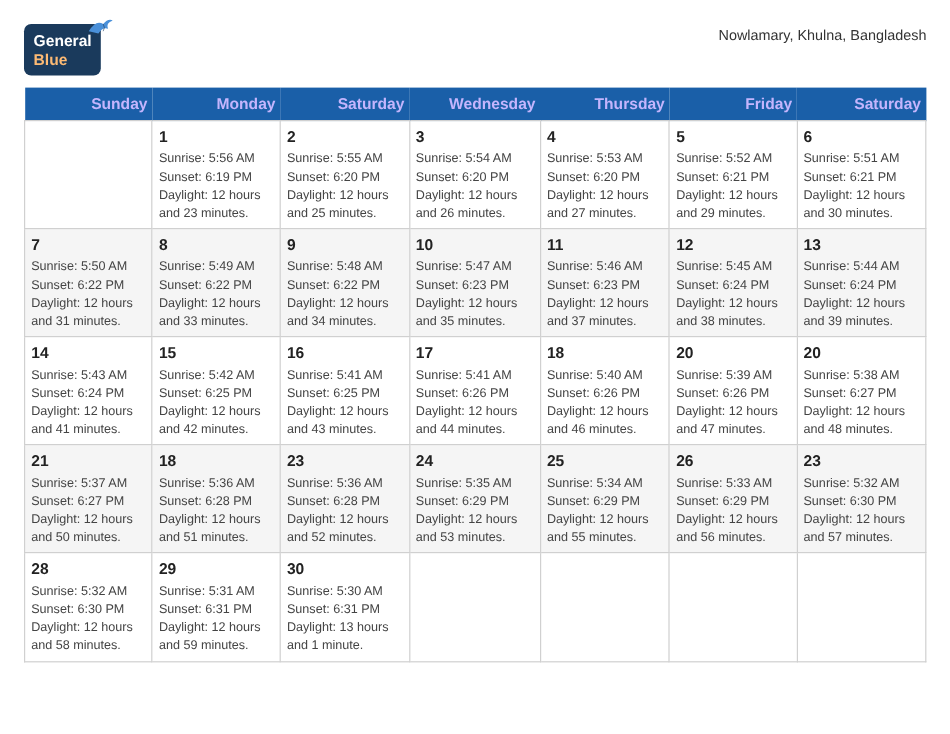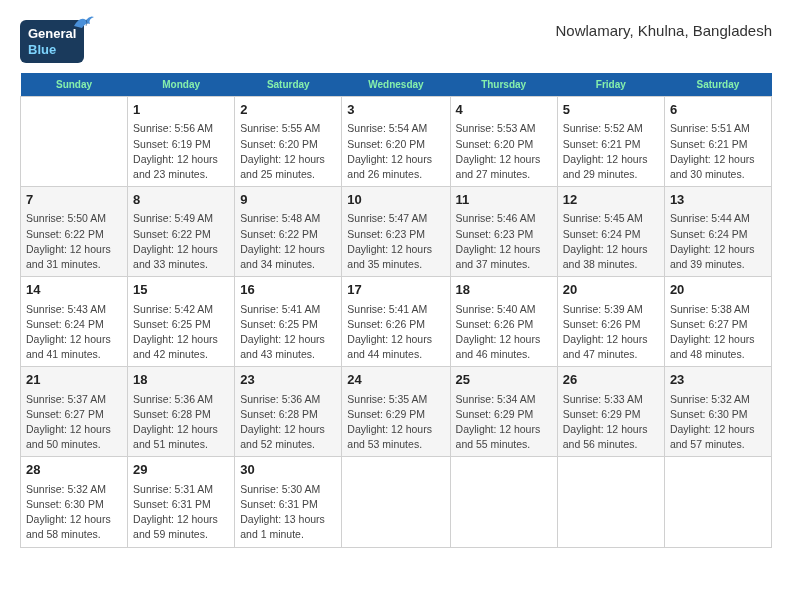--- a/index.html
+++ b/index.html
@@ -23,35 +23,35 @@
     }
     .title-area {
       text-align: right;
     }
     .month-title {
       font-size: 36px;
       font-weight: bold;
       color: #1a3a5c;
     }
     .location-title {
-      font-size: 15px;
+      font-size: 12px;
       color: #333;
       margin-top: 2px;
     }
     table {
       width: 100%;
       border-collapse: collapse;
       font-size: 11px;
     }
     thead tr th {
       background-color: #1a5fa8;
-      color: #86efac;
+      color: #c4b5fd;
       padding: 6px 4px;
-      text-align: center;
-      font-size: 10px;
+      text-align: right;
+      font-size: 13px;
       font-weight: bold;
     }
     tbody tr td {
       border: 1px solid #d0d0d0;
       vertical-align: top;
       padding: 4px 5px;
       width: 113px;
       min-height: 70px;
       color: #333;
       line-height: 1.4;
@@ -80,21 +80,21 @@
     }
   </style>
 </head>
 <body>
 
 <div class="header-area">
   <div class="logo">
   <div style="display:flex;align-items:center;">
     <div style="background:#1a3a5c;border-radius:6px;padding:6px 8px;display:flex;flex-direction:column;align-items:flex-start;position:relative;">
       <span style="font-size:13px;font-weight:bold;color:white;line-height:1.2;">General</span>
-      <span style="font-size:13px;font-weight:bold;color:#7dd3fc;line-height:1.2;">Blue</span>
+      <span style="font-size:13px;font-weight:bold;color:#fdba74;line-height:1.2;">Blue</span>
       <svg style="position:absolute;top:-6px;right:-10px;" width="22" height="18" viewBox="0 0 22 18">
         <path d="M2,12 Q8,2 14,6 Q18,1 22,3 Q16,5 18,10 Q14,8 10,14 Z" fill="#4a90d9"></path>
         <path d="M14,6 Q16,9 14,12" stroke="#1a3a5c" stroke-width="0.5" fill="none"></path>
       </svg>
     </div>
   </div>
 </div>
   <div class="title-area">
     <div class="location-title">Nowlamary, Khulna, Bangladesh</div>
   </div>

